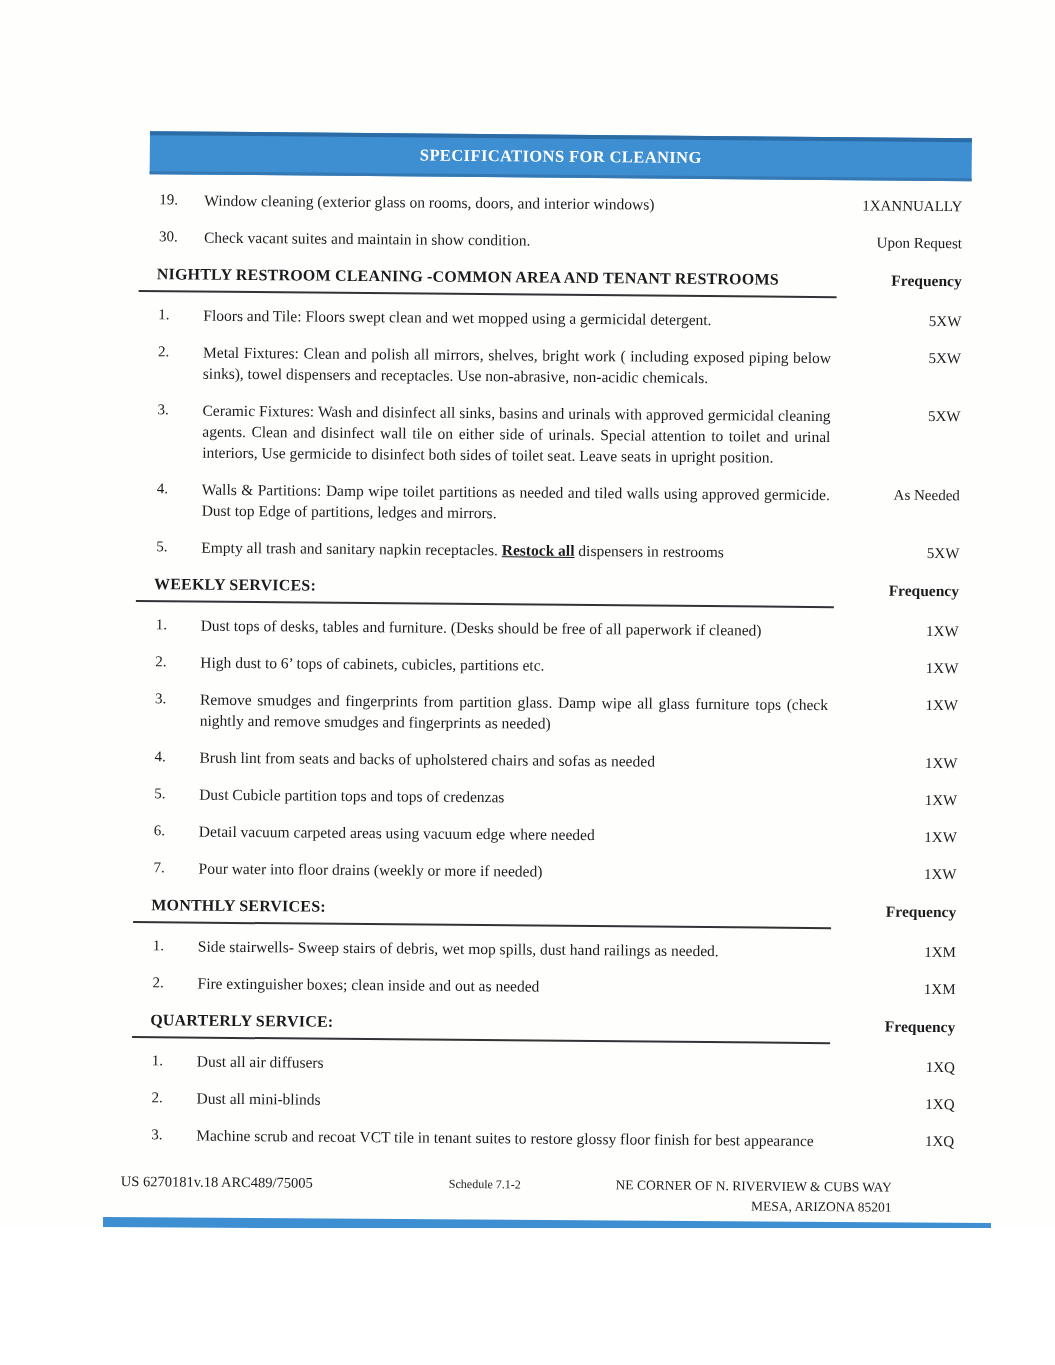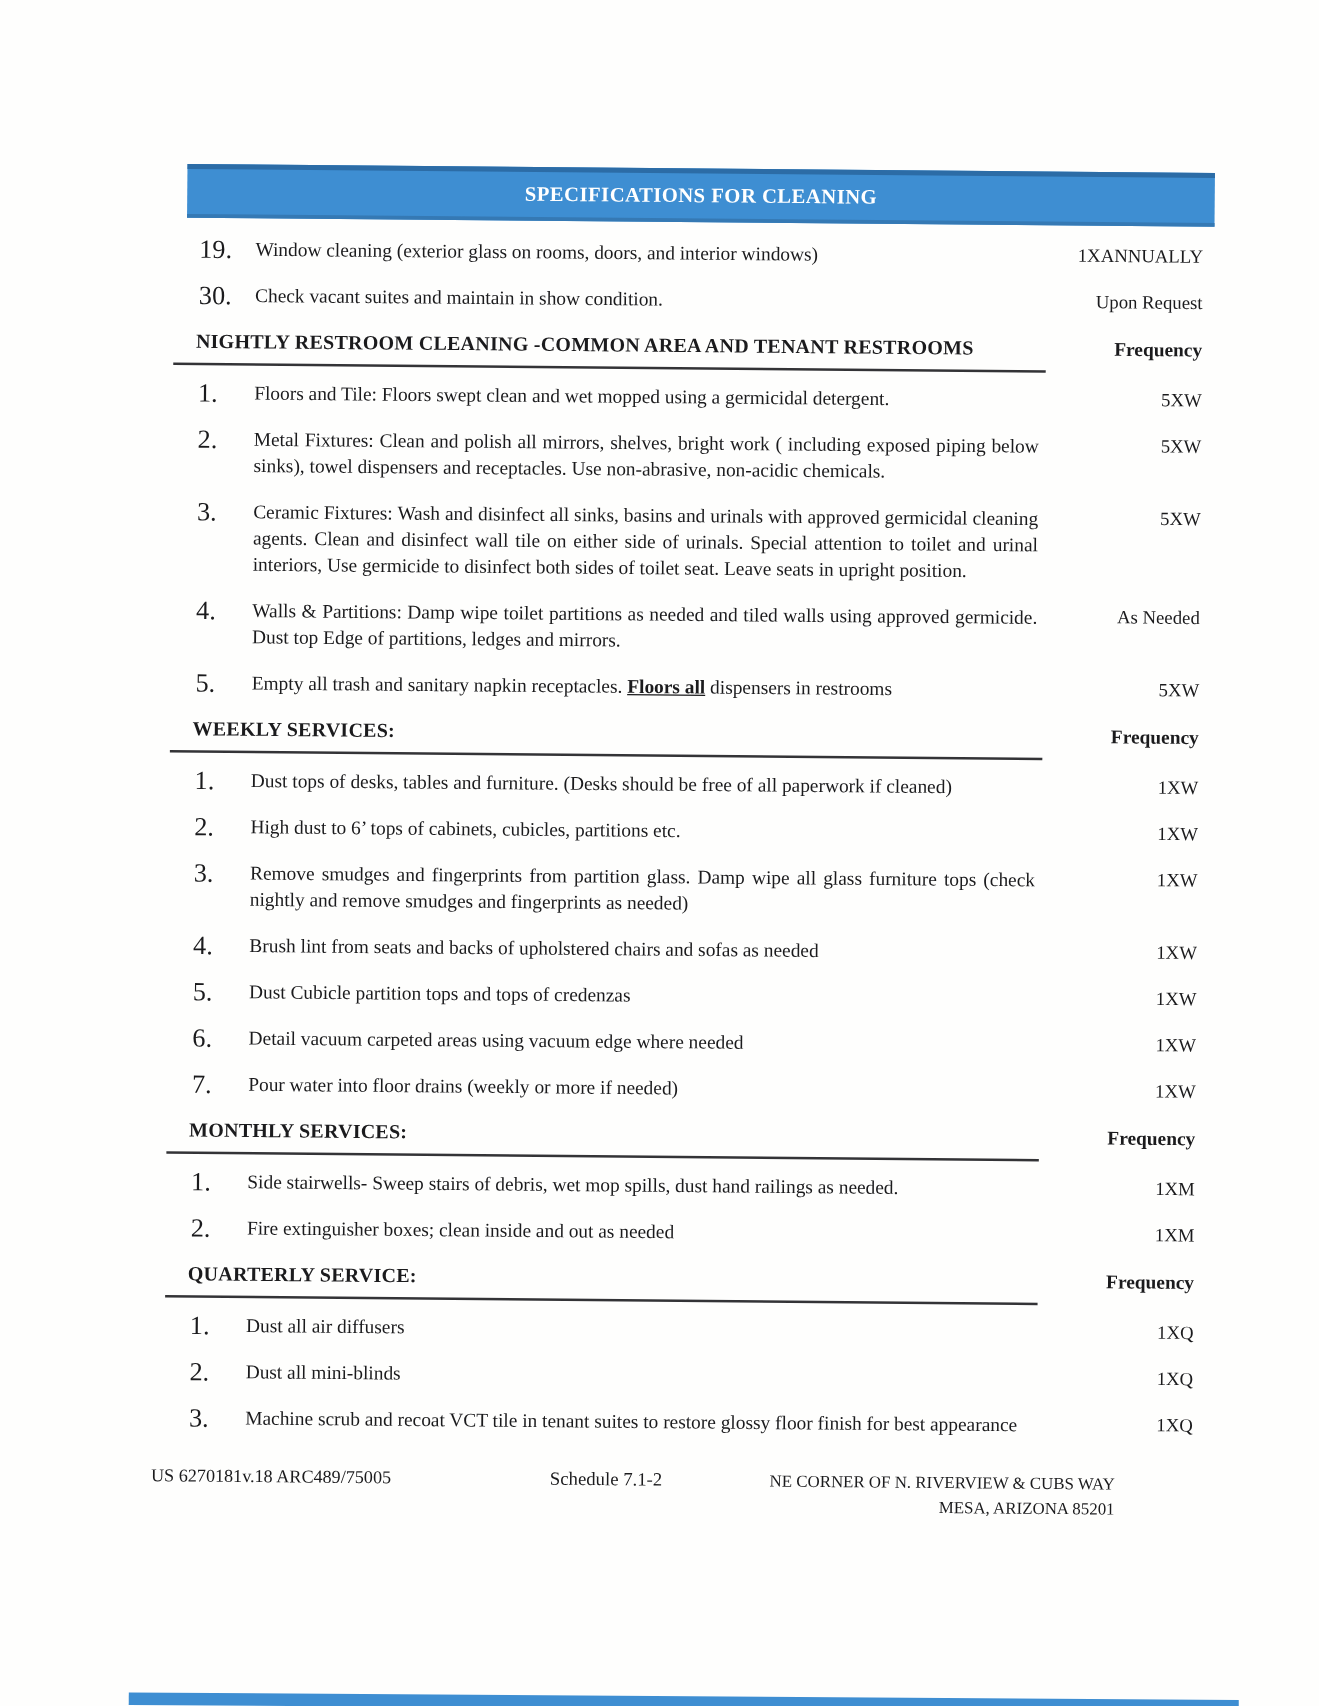--- a/index.html
+++ b/index.html
@@ -1,21 +1,21 @@
 <!DOCTYPE html>
 <html><head>
 <meta charset="utf-8">
 <style>
   * { margin:0; padding:0; box-sizing:border-box; }
   html,body { background:#ffffff; }
   body { font-family:"Liberation Serif", serif; color:#1b1b1d; }
 
   .page {
     position:relative;
-    width:1055px; height:1365px;
+    width:1055px; height:1228px;
     margin:0 auto;
     background:#fefefd;
     overflow:hidden;
   }
 
   .content {
     position:absolute;
     left:130px; top:131px;
     width:833px;
     transform:rotate(0.5deg);
@@ -36,21 +36,21 @@
     color:#ffffff; font-weight:bold;
     font-size:16.5px; letter-spacing:0.4px;
   }
 
   .row {
     display:grid;
     grid-template-columns:75px 1fr 130px;
     align-items:start;
   }
   .item { margin-bottom:16px; }
-  .num  { padding-left:30px; font-size:21px; line-height:21px; }
+  .num  { padding-left:30px; font-size:15px; line-height:21px; }
   .txt  { font-size:15.5px; line-height:21px; text-align:justify; }
   .freq { font-size:15px; line-height:21px; text-align:right; white-space:nowrap; }
 
   .em-bu { font-weight:bold; text-decoration:underline; }
 
   .section-head {
     display:grid;
     grid-template-columns:1fr 130px;
     align-items:start;
   }
@@ -65,21 +65,21 @@
     border-top:2px solid #333336;
     margin:6px 0 12px 10px;
     width:698px; height:0;
   }
 
   .footer {
     margin-top:26px;
     display:flex; align-items:flex-start;
   }
   .f-left   { flex:1; font-size:14.5px; line-height:20px; }
-  .f-center { font-size:15px; line-height:20px; margin-right:43px;text-align:center; }
+  .f-center { font-size:12px; line-height:20px; margin-right:43px;text-align:center; }
   .f-right  { flex:1; text-align:right; padding-right:62px; font-size:13.5px; line-height:20px; }
 
   .bottom-strip {
     position:absolute;
     bottom:-2px; left:103px;
     width:888px; height:10px;
     background:#3e8ed2;
     transform:rotate(0.4deg);
   }
 </style>
@@ -125,21 +125,21 @@
       <span class="txt">Ceramic Fixtures:  Wash and disinfect all sinks, basins and urinals with approved germicidal cleaning agents.  Clean and disinfect wall tile on either side of urinals.  Special attention to toilet and urinal interiors, Use germicide to disinfect both sides of toilet seat.  Leave seats in upright position.</span>
       <span class="freq">5XW</span>
     </div>
     <div class="row item">
       <span class="num">4.</span>
       <span class="txt">Walls &amp; Partitions:  Damp wipe toilet partitions as needed and tiled walls using approved germicide.  Dust top Edge of partitions, ledges and mirrors.</span>
       <span class="freq">As Needed</span>
     </div>
     <div class="row item">
       <span class="num">5.</span>
-      <span class="txt"><span>Empty all trash and sanitary napkin receptacles. </span><span class="em-bu">Floors all</span><span> dispensers in restrooms</span></span>
+      <span class="txt"><span>Empty all trash and sanitary napkin receptacles. </span><span class="em-bu">Restock all</span><span> dispensers in restrooms</span></span>
       <span class="freq">5XW</span>
     </div>
 
     <div class="section-head">
       <span class="sec-title">WEEKLY SERVICES:</span>
       <span class="freq-label">Frequency</span>
     </div>
     <div class="rule"></div>
 
     <div class="row item">

